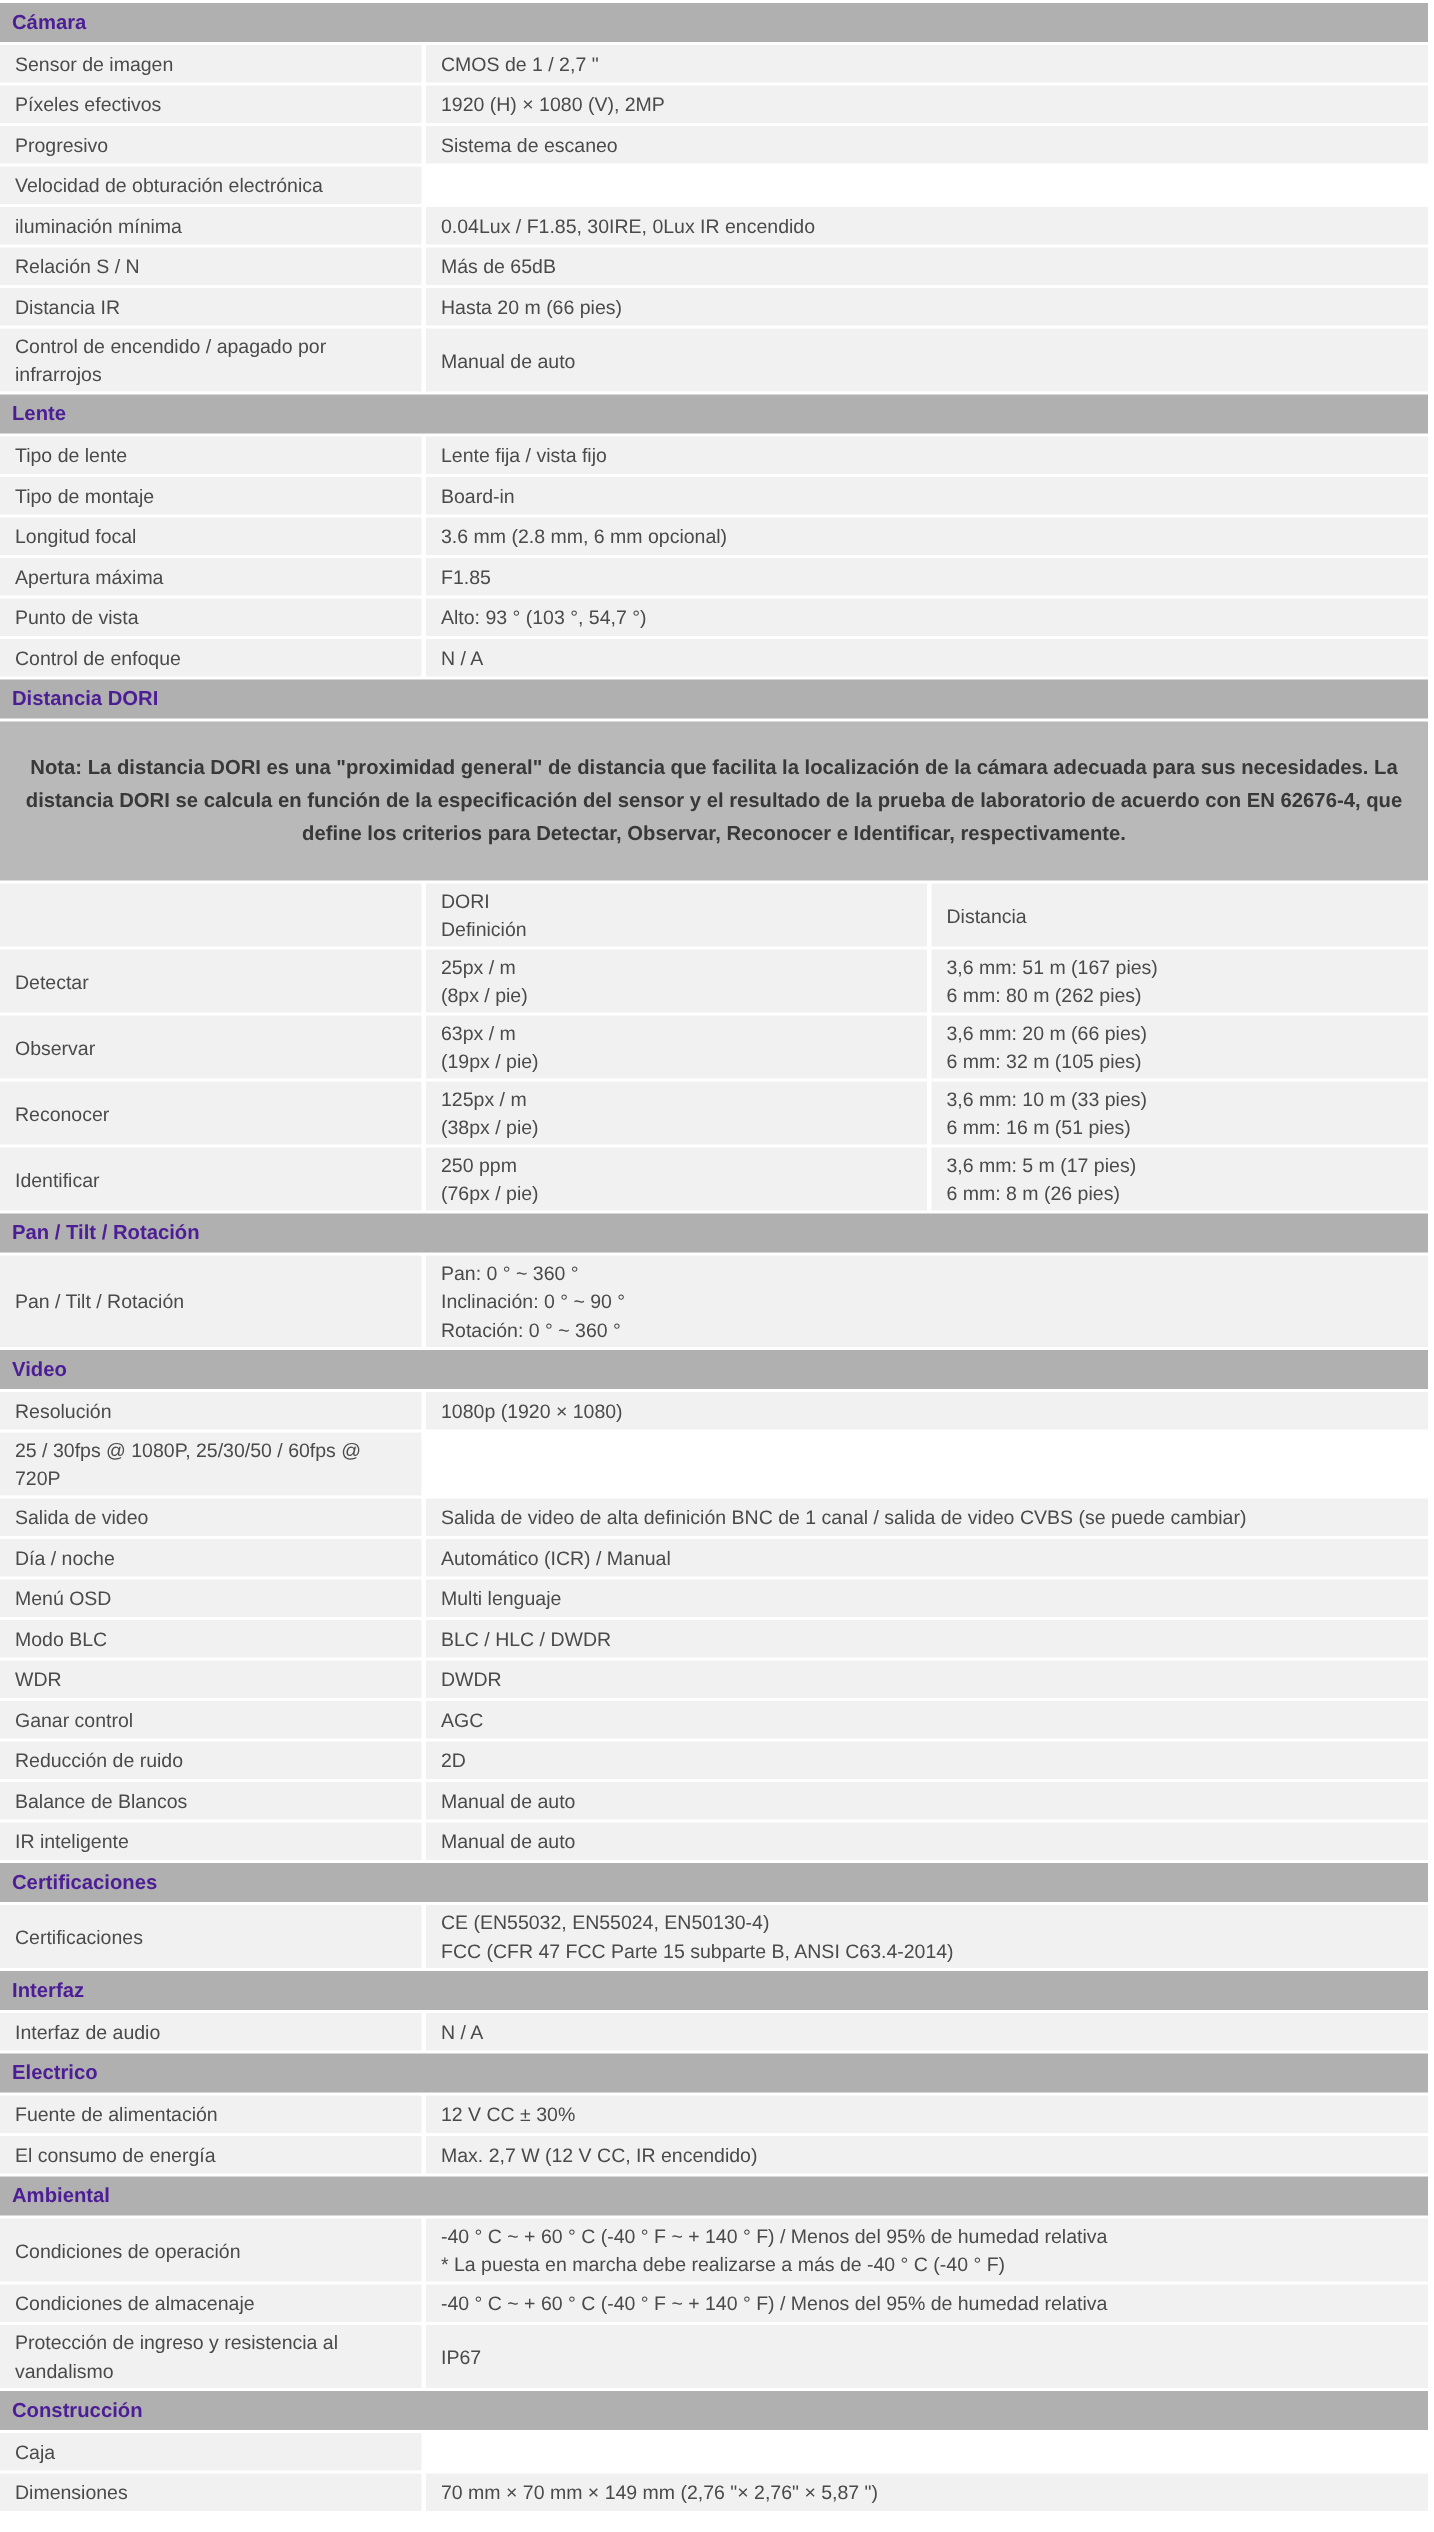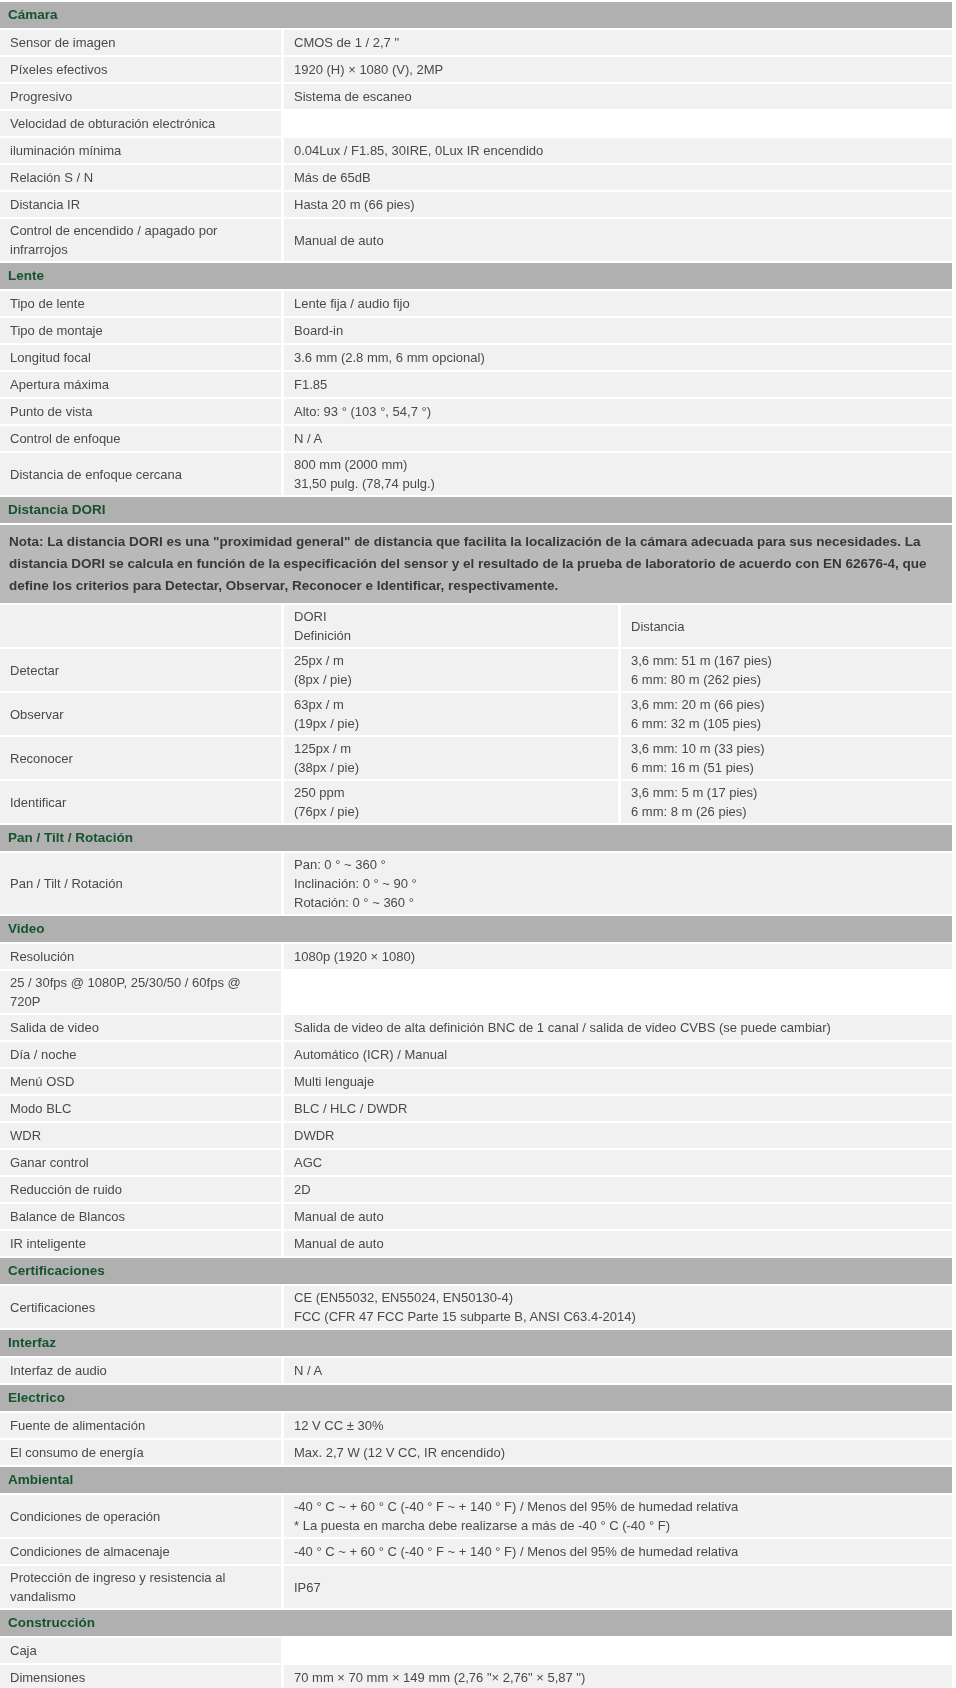--- a/index.html
+++ b/index.html
@@ -8,35 +8,36 @@
     font-family: "Liberation Sans", sans-serif;
     color: #4a4a4a;
     width: 956px;
   }
   #spec-root {
     width: 952px;
     padding-top: 2px;
   }
   .section-header {
     background: #b0b0b0;
-    color: #14532d;
+    color: #4c1d95;
     font-weight: 700;
     font-size: 13.5px;
     line-height: 20px;
     padding: 3px 8px;
     margin-bottom: 2px;
   }
   .note {
     background: #b9b9b9;
     color: #383838;
     font-weight: 700;
     font-size: 13.5px;
     line-height: 22px;
-    padding: 6px 9px;
+    padding: 20px 9px;
     margin-bottom: 2px;
+    text-align: center;
   }
   .row {
     display: grid;
     grid-template-columns: 281px 1fr;
     column-gap: 3px;
     margin-bottom: 2px;
   }
   .row.cols3 {
     grid-template-columns: 281px 334px 1fr;
   }
@@ -117,21 +118,21 @@
       <div class="cell">
         <span class="line">Manual de auto</span>
       </div>
     </div>
     <div class="section-header">Lente</div>
     <div class="row">
       <div class="cell">
         <span class="line">Tipo de lente</span>
       </div>
       <div class="cell">
-        <span class="line">Lente fija / audio fijo</span>
+        <span class="line">Lente fija / vista fijo</span>
       </div>
     </div>
     <div class="row">
       <div class="cell">
         <span class="line">Tipo de montaje</span>
       </div>
       <div class="cell">
         <span class="line">Board-in</span>
       </div>
     </div>
@@ -158,29 +159,20 @@
       <div class="cell">
         <span class="line">Alto: 93 ° (103 °, 54,7 °)</span>
       </div>
     </div>
     <div class="row">
       <div class="cell">
         <span class="line">Control de enfoque</span>
       </div>
       <div class="cell">
         <span class="line">N / A</span>
-      </div>
-    </div>
-    <div class="row">
-      <div class="cell">
-        <span class="line">Distancia de enfoque cercana</span>
-      </div>
-      <div class="cell">
-        <span class="line">800 mm (2000 mm)</span>
-        <span class="line">31,50 pulg. (78,74 pulg.)</span>
       </div>
     </div>
     <div class="section-header">Distancia DORI</div>
     <div class="note">Nota: La distancia DORI es una "proximidad general" de distancia que facilita la localización de la cámara adecuada para sus necesidades. La distancia DORI se calcula en función de la especificación del sensor y el resultado de la prueba de laboratorio de acuerdo con EN 62676-4, que define los criterios para Detectar, Observar, Reconocer e Identificar, respectivamente.</div>
     <div class="row cols3">
       <div class="cell"></div>
       <div class="cell">
         <span class="line">DORI</span>
         <span class="line">Definición</span>
       </div>

